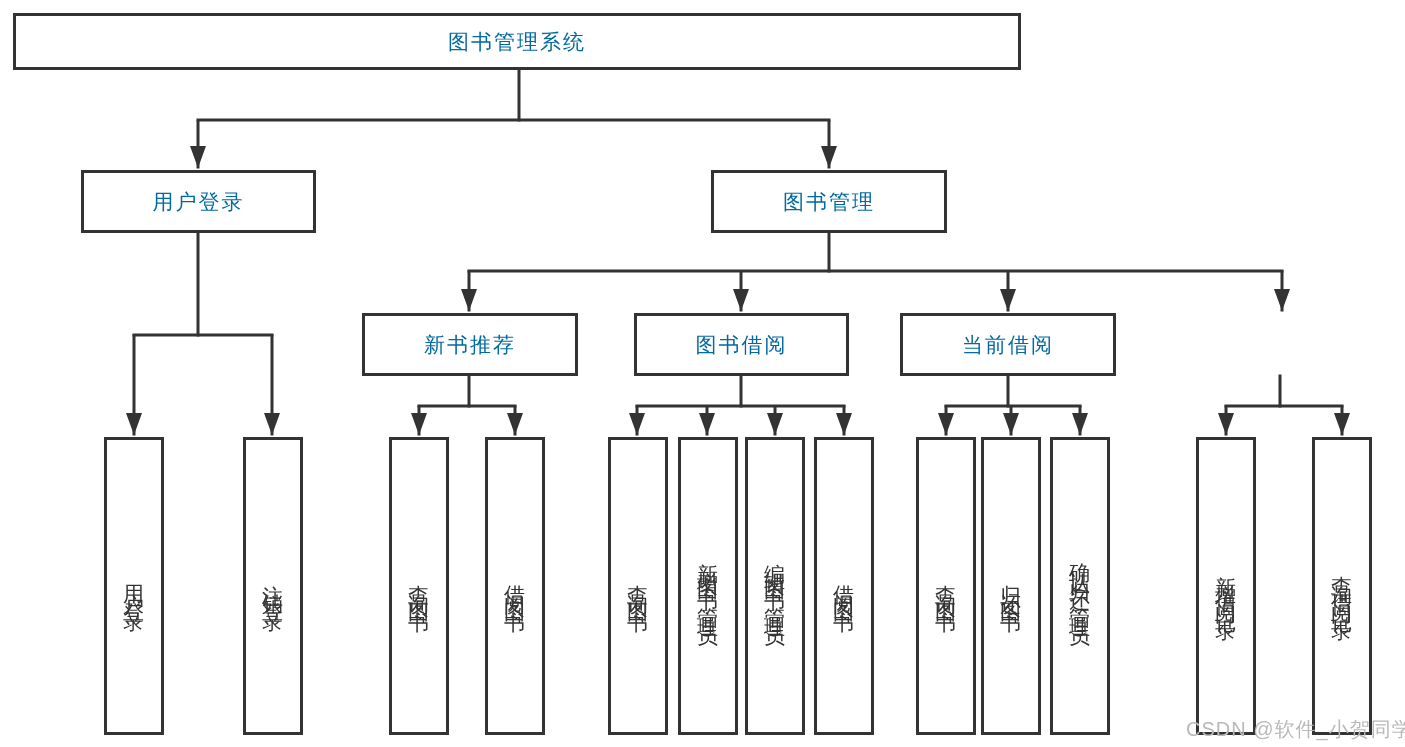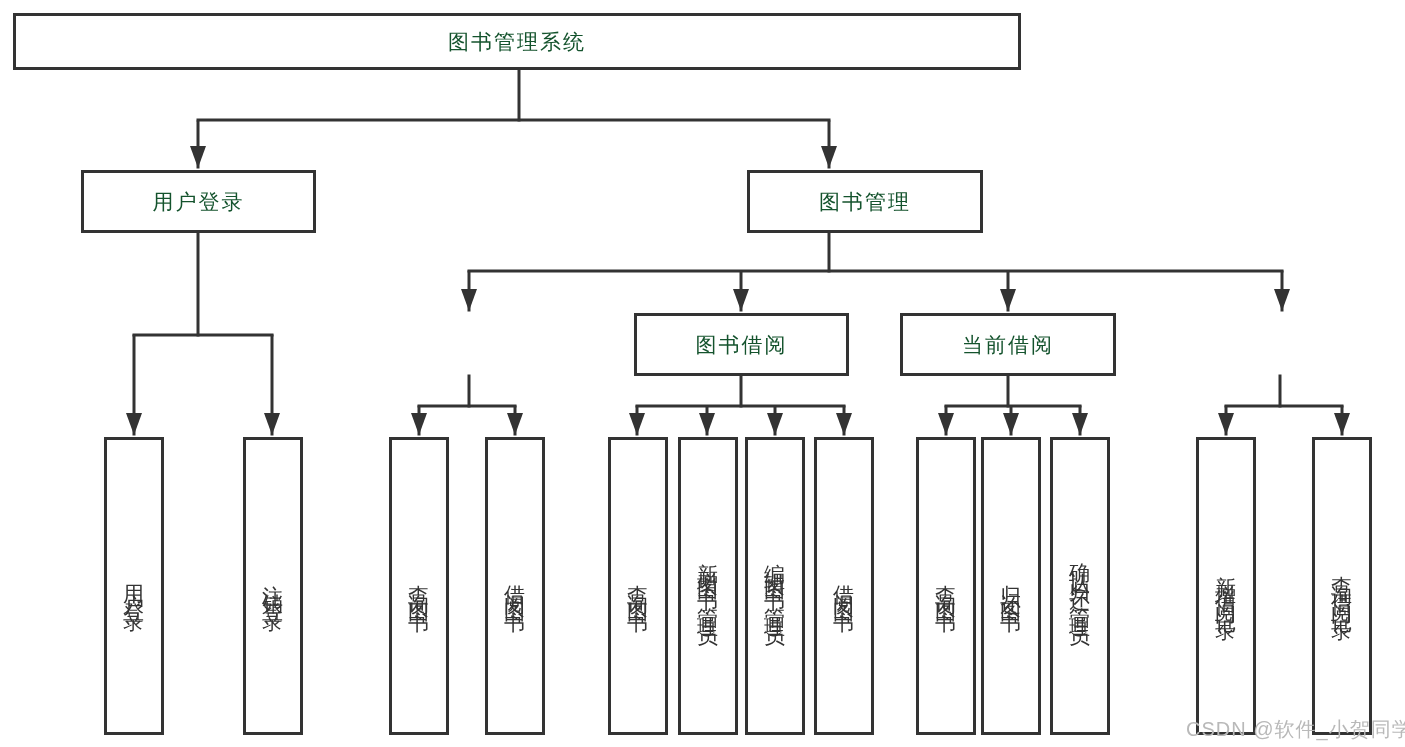--- a/index.html
+++ b/index.html
@@ -10,21 +10,21 @@
     font-family:"Liberation Sans", sans-serif;
     overflow:hidden;
   }
   .connectors { position:absolute; left:0; top:0; width:1405px; height:747px; }
   .hbox {
     position:absolute;
     box-sizing:border-box;
     border:3px solid #333333;
     background:#ffffff;
     display:flex; align-items:center; justify-content:center;
-    font-size:21px; color:#14532d; letter-spacing:2px;
+    font-size:21px; color:#0369a1; letter-spacing:2px;
     white-space:nowrap;
   }
   .vbox {
     position:absolute;
     box-sizing:border-box;
     border:3px solid #333333;
     background:#ffffff;
     display:flex; align-items:center; justify-content:center;
   }
   .vtext {
@@ -90,22 +90,23 @@
       <path d="M1280,376 V406"></path>
       <path d="M1226,406 H1342"></path>
       <path d="M1226,407 V434" marker-end="url(#arw)"></path>
       <path d="M1342,407 V434" marker-end="url(#arw)"></path>
     </g>
   </svg>
 
   <div class="hbox" style="left:13px;top:13px;width:1008px;height:57px">图书管理系统</div>
 
   <div class="hbox" style="left:81px;top:170px;width:235px;height:63px">用户登录</div>
-  <div class="hbox" style="left:747px;top:170px;width:236px;height:63px">图书管理</div>
+  <div class="hbox" style="left:711px;top:170px;width:236px;height:63px">图书管理</div>
 
+  <div class="hbox" style="left:362px;top:313px;width:216px;height:63px">新书推荐</div>
   <div class="hbox" style="left:634px;top:313px;width:215px;height:63px">图书借阅</div>
   <div class="hbox" style="left:900px;top:313px;width:216px;height:63px">当前借阅</div>
 
   <div class="vbox" style="left:104px;top:437px;width:60px;height:298px">
     <span class="vtext">用户登录</span>
   </div>
   <div class="vbox" style="left:243px;top:437px;width:60px;height:298px">
     <span class="vtext">注销登录</span>
   </div>
 

